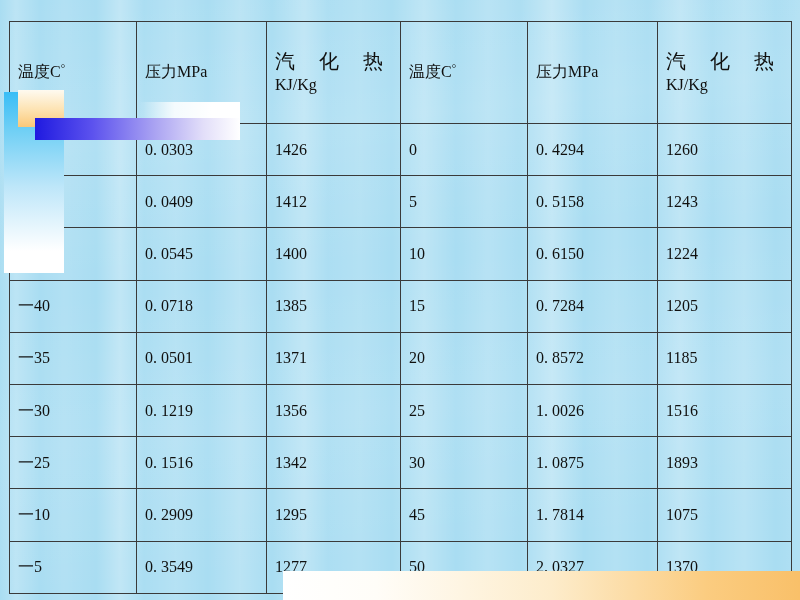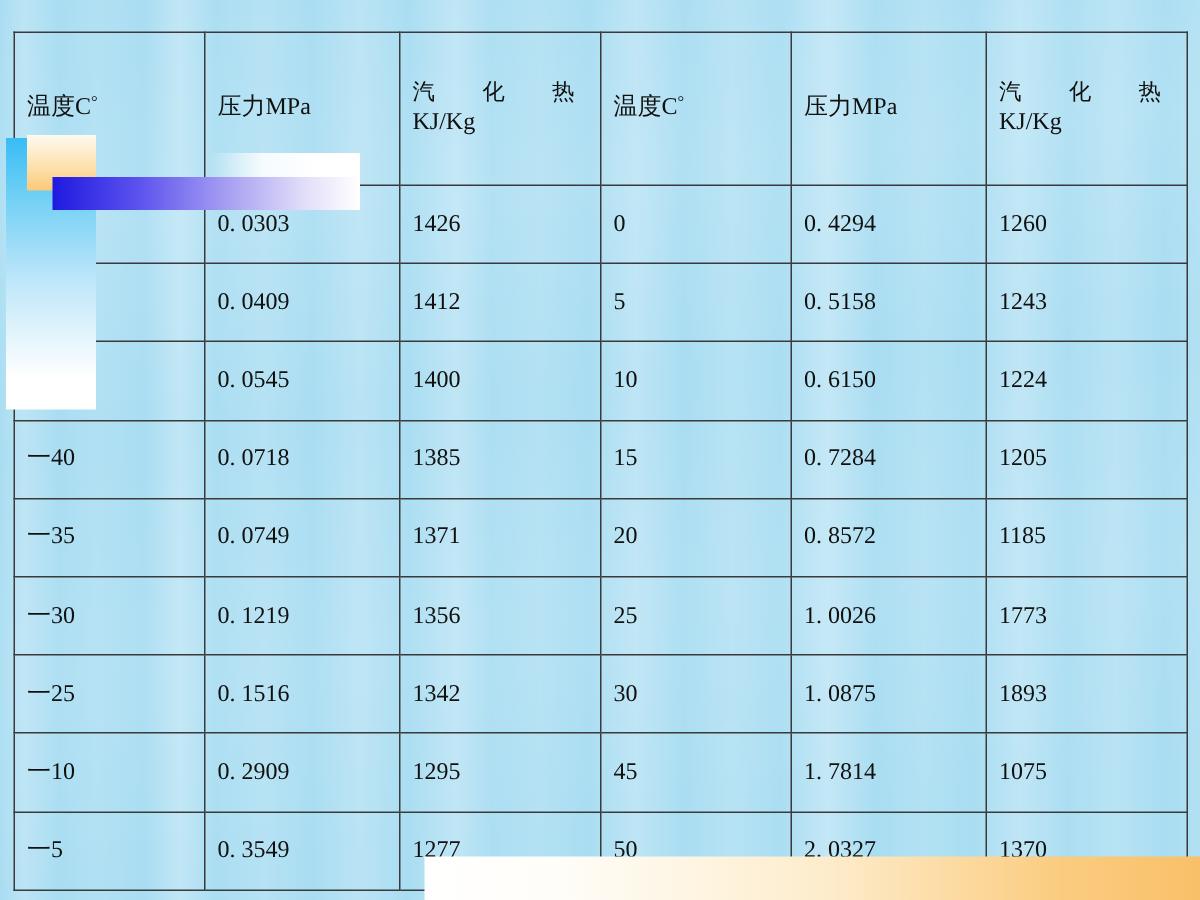--- a/index.html
+++ b/index.html
@@ -71,21 +71,21 @@
   .col-t  { width: 127px; }
   .col-p  { width: 130px; }
   .col-h  { width: 134px; }
 
   .hdr-single { font-size: 16px; }
   .hdr-spread {
     display: block;
     text-align: justify;
     text-align-last: justify;
     width: 108px;
-    font-size: 15px;
+    font-size: 20px;
   }
   .hdr-sub { display: block; font-size: 16px; margin-top: 1px; }
   .deg { font-size: 11px; vertical-align: 0.45em; }
 
   
   #overlay-vstrip {
     position: absolute;
     left: 4px; top: 92px;
     width: 60px; height: 181px;
     background: linear-gradient(180deg, #38bdf6 0%, #72d0f5 22%, #bde6f9 52%, #ffffff 88%, #ffffff 100%);
@@ -184,33 +184,33 @@
       <tr class="data-row">
         <td>一40</td>
         <td>0. 0718</td>
         <td>1385</td>
         <td>15</td>
         <td>0. 7284</td>
         <td>1205</td>
       </tr>
       <tr class="data-row">
         <td>一35</td>
-        <td>0. 0749</td>
+        <td>0. 0501</td>
         <td>1371</td>
         <td>20</td>
         <td>0. 8572</td>
         <td>1185</td>
       </tr>
       <tr class="data-row">
         <td>一30</td>
         <td>0. 1219</td>
         <td>1356</td>
         <td>25</td>
         <td>1. 0026</td>
-        <td>1773</td>
+        <td>1516</td>
       </tr>
       <tr class="data-row">
         <td>一25</td>
         <td>0. 1516</td>
         <td>1342</td>
         <td>30</td>
         <td>1. 0875</td>
         <td>1893</td>
       </tr>
       <tr class="data-row">

